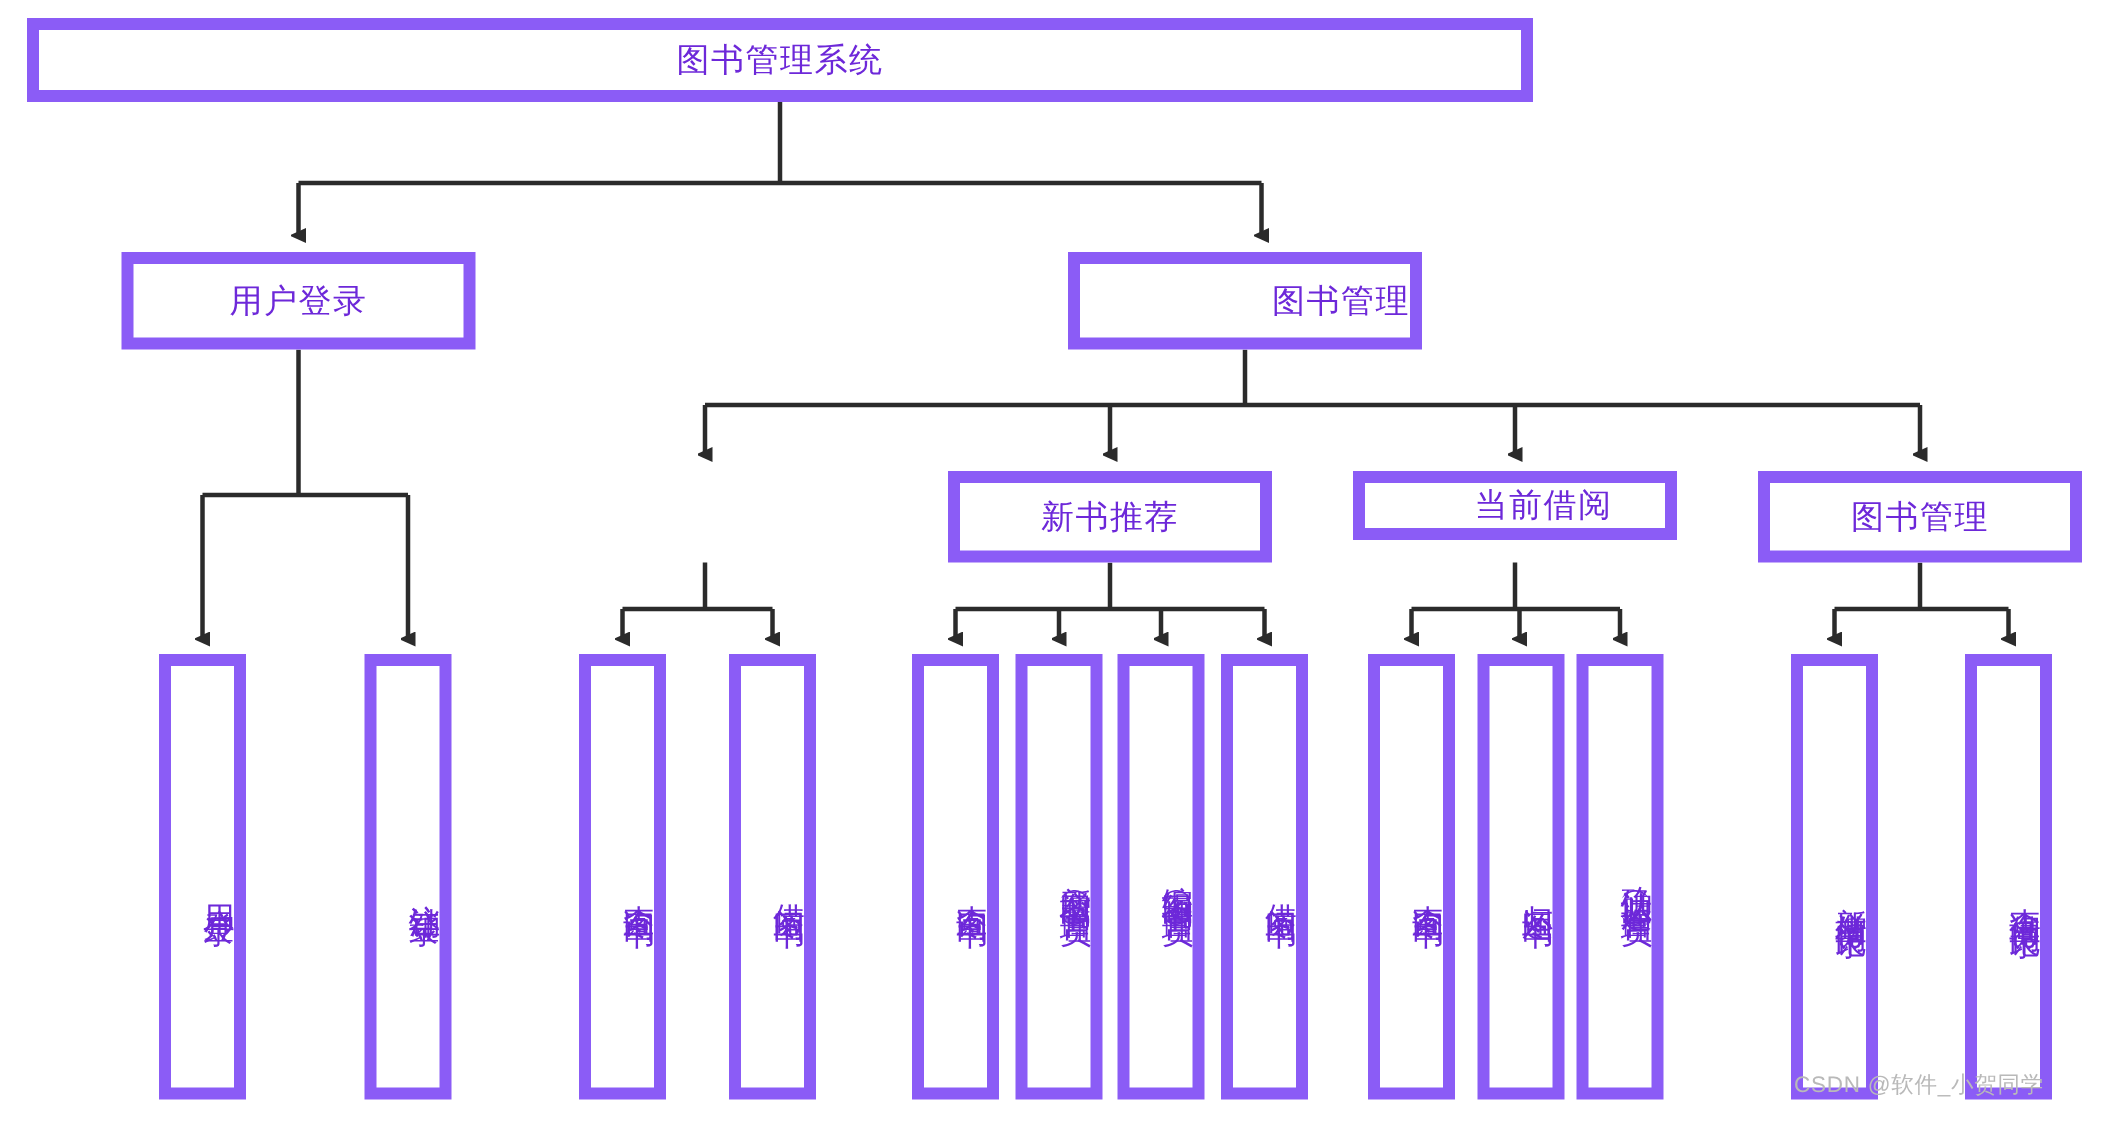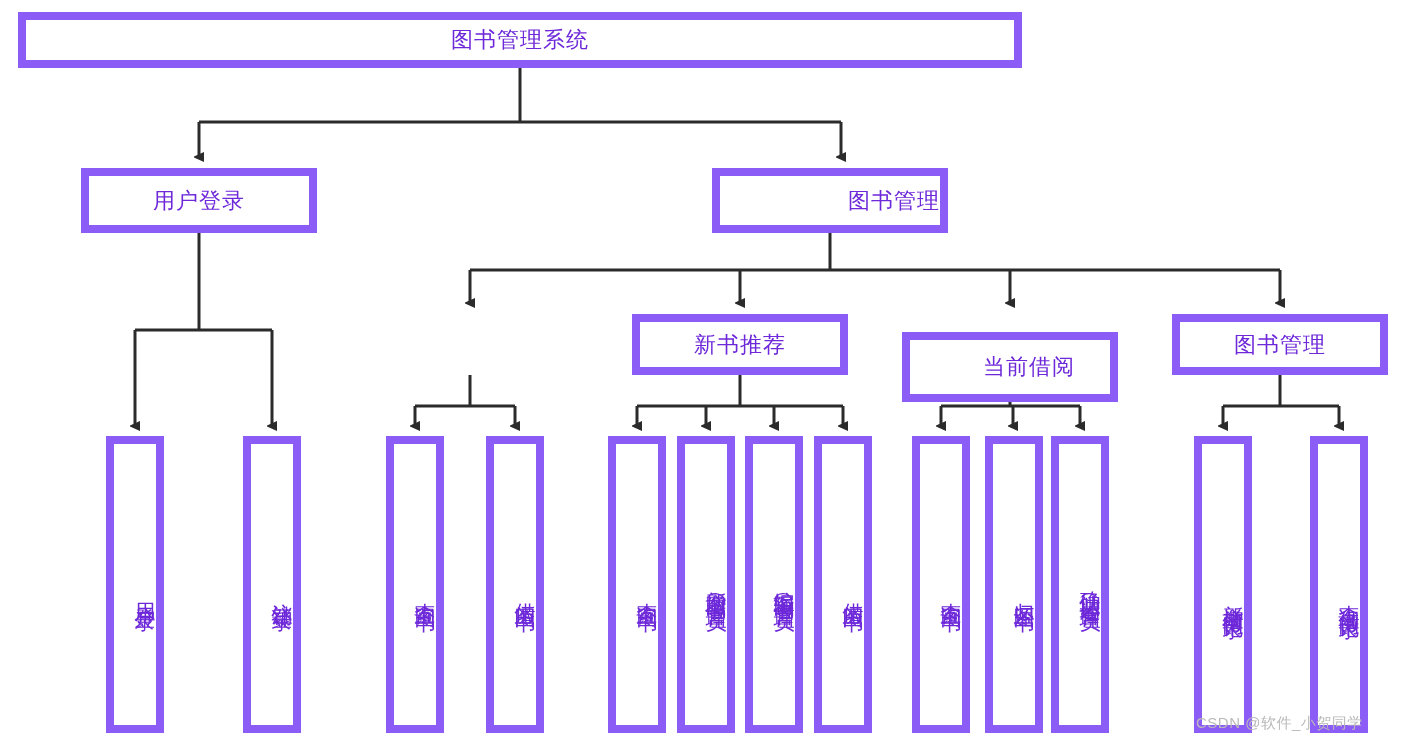--- a/index.html
+++ b/index.html
@@ -139,21 +139,21 @@
 
   <div class="node horiz" style="left:712px; top:168px; width:236px; height:65px;justify-content:flex-end;">
     <span class="label">图书管理</span>
   </div>
 
 
   <div class="node horiz" style="left:632px; top:314px; width:216px; height:61px;">
     <span class="label">新书推荐</span>
   </div>
 
-  <div class="node horiz" style="left:902px; top:332px; width:216px; height:70px;padding-left:38px;">
+  <div class="node horiz" style="left:902px; top:314px; width:216px; height:46px;padding-left:38px;">
     <span class="label">当前借阅</span>
   </div>
 
   <div class="node horiz" style="left:1172px; top:314px; width:216px; height:61px;">
     <span class="label">图书管理</span>
   </div>
 
   <div class="node vert" style="left:106px; top:436px; width:58px; height:297px;">
     <span class="label">用户登录</span>
   </div>

